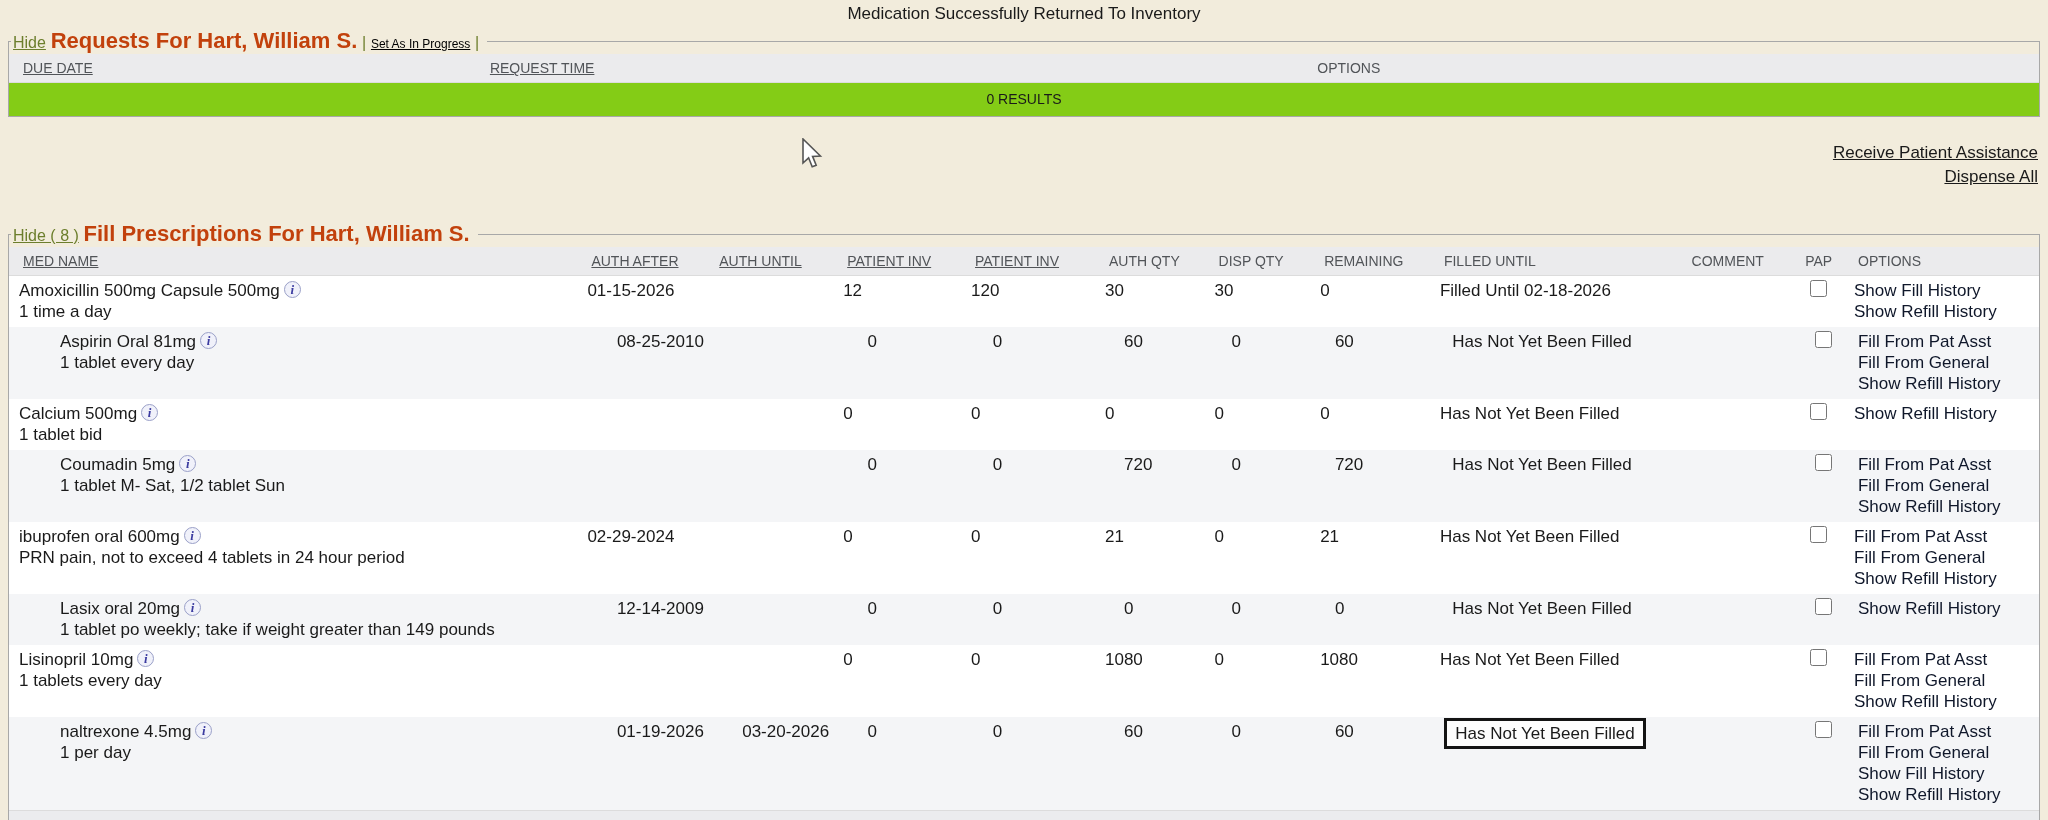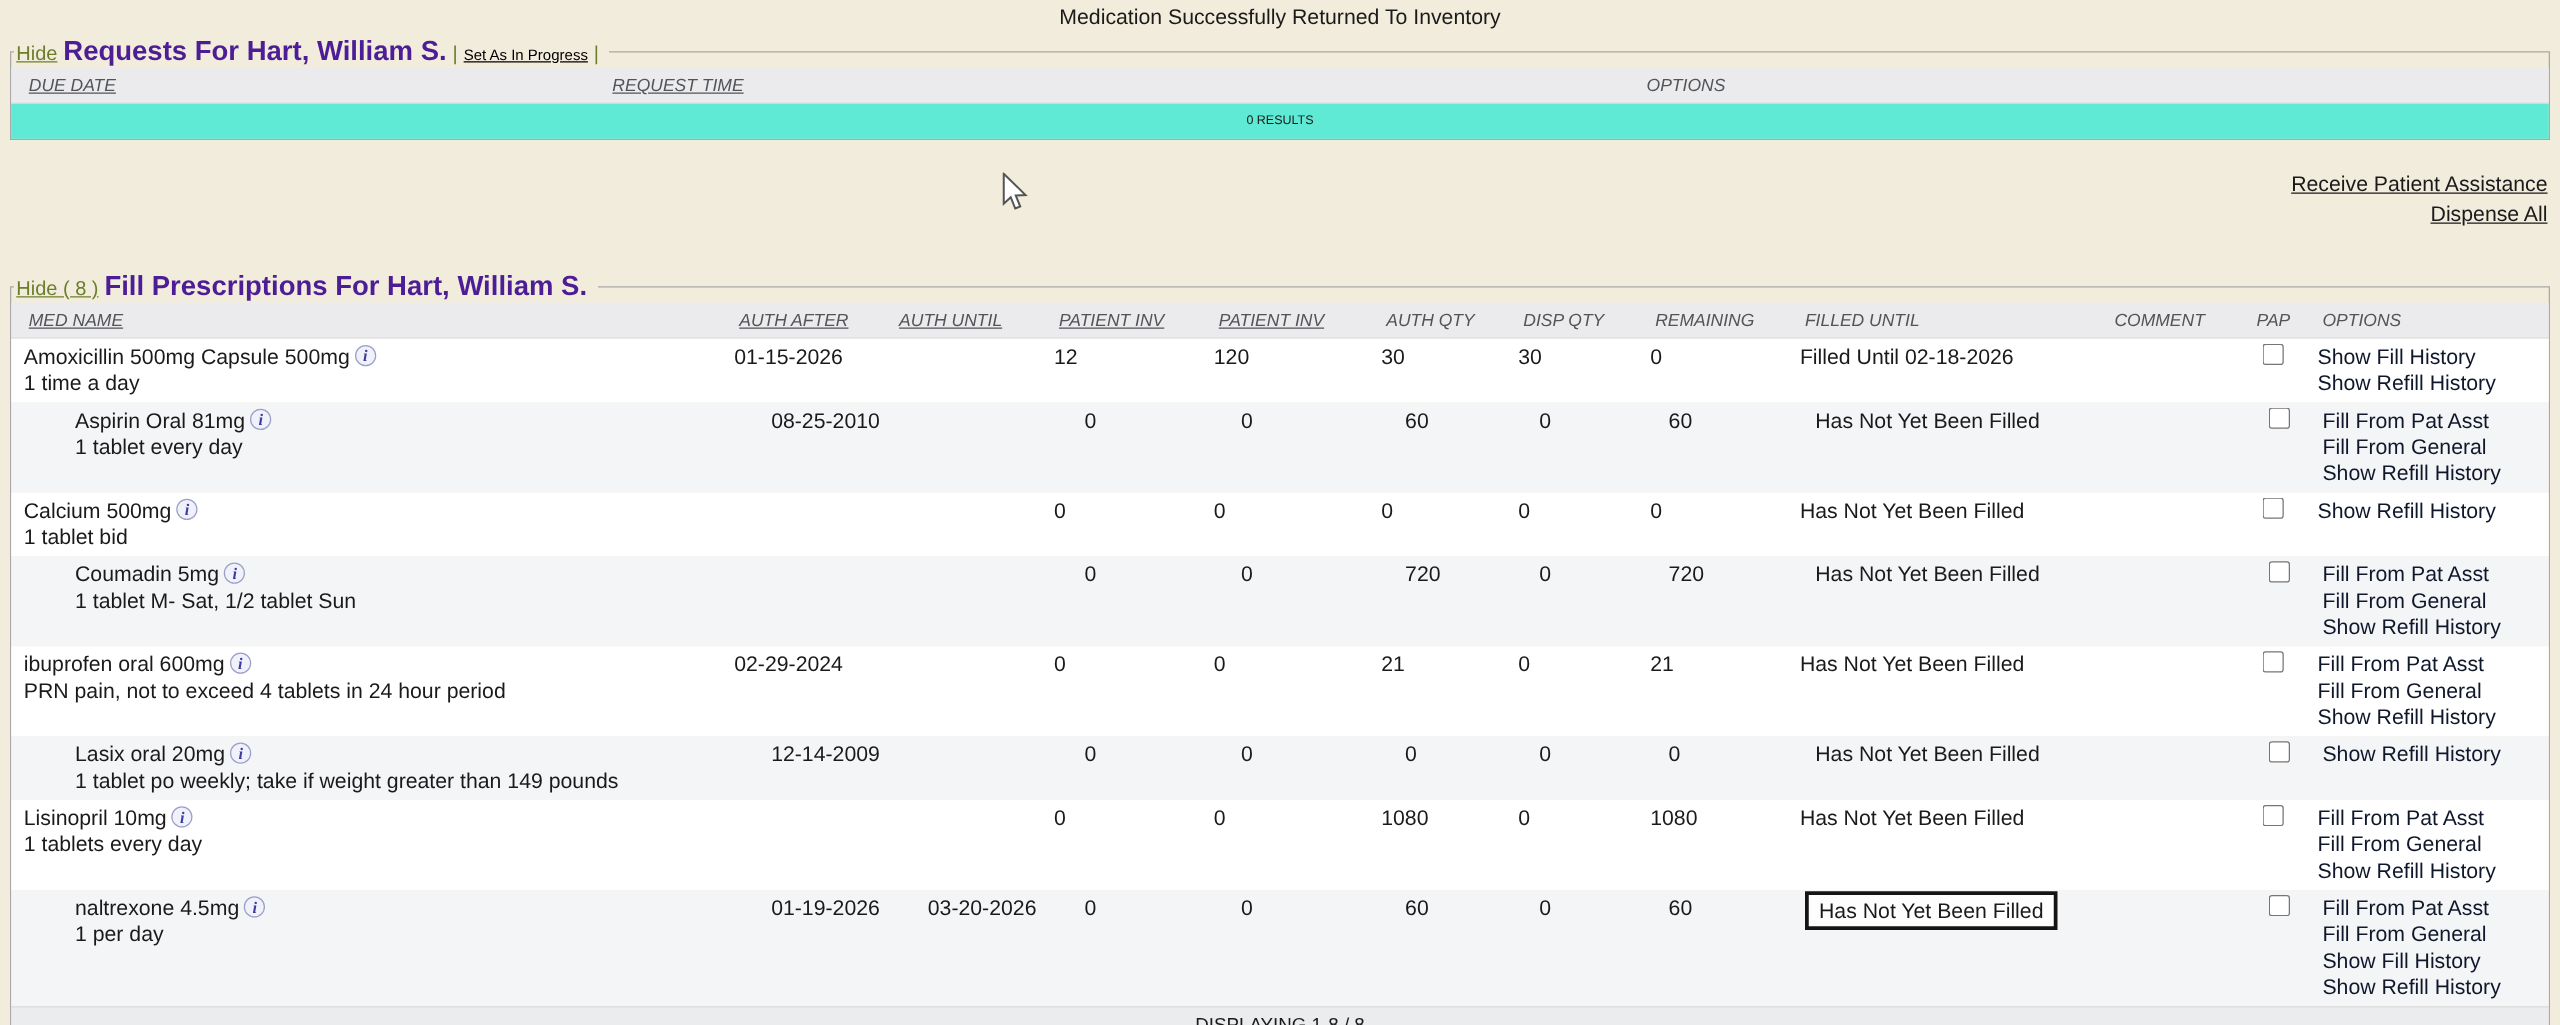--- a/index.html
+++ b/index.html
@@ -10,30 +10,30 @@
     font-family: "Liberation Sans", "DejaVu Sans", sans-serif;
     font-size: 17px; color: #1a1a1a;
     overflow: hidden; position: relative;
   }
 
   .top-message { text-align: center; padding: 4px 0 2px; font-size: 17px; }
 
   fieldset.section { margin: 2px 8px 0; border: 1px solid #a8a8a8; padding: 0; }
   legend { margin-left: 2px; padding: 0 8px 0 2px; white-space: nowrap; }
   .hide-link { color: #6c7e2c; font-weight: normal; font-size: 16px; text-decoration: underline; cursor: pointer; }
-  .section-title { color: #4c1d95; font-weight: bold; font-size: 22px; }
+  .section-title { color: #c2410c; font-weight: bold; font-size: 22px; }
   .legend-sep { color: #6c7e2c; font-size: 16px; }
   .small-link { color: #000000; font-size: 12px; text-decoration: underline; cursor: pointer; }
 
   .thead { display: grid; background: #ebebed; color: #515458; font-size: 14px; border-bottom: 1px solid #dcdcdc; }
   .req-head { grid-template-columns: 23% 31% 24% 22%; }
-  .hcell { padding: 6px 14px; white-space: nowrap; font-style: italic; }
+  .hcell { padding: 6px 14px; white-space: nowrap; }
   .hcell.sortable { text-decoration: underline; cursor: pointer; }
   .hcell.center { text-align: center; }
-  .req-empty { background: #5eead4; text-align: center; font-size: 10px; padding: 8px 0 9px; }
+  .req-empty { background: #84cc16; text-align: center; font-size: 14px; padding: 8px 0 9px; }
 
   .action-links { text-align: right; margin: 24px 10px 32px; }
   .action-links a { display: block; text-decoration: underline; color: #1a1a1a; line-height: 24px; cursor: pointer; }
 
   .rx-head, .rx-row {
     grid-template-columns: 28% 6.3% 6.3% 6.3% 6.6% 5.4% 5.2% 5.9% 12.2% 5.6% 2.6% 9.6%;
   }
   .rx-head { display: grid; }
   .rx-row { display: grid; background: #ffffff; line-height: 21px; }
   .rx-row.alt { background: #f4f5f7; padding-left: 41px; }

